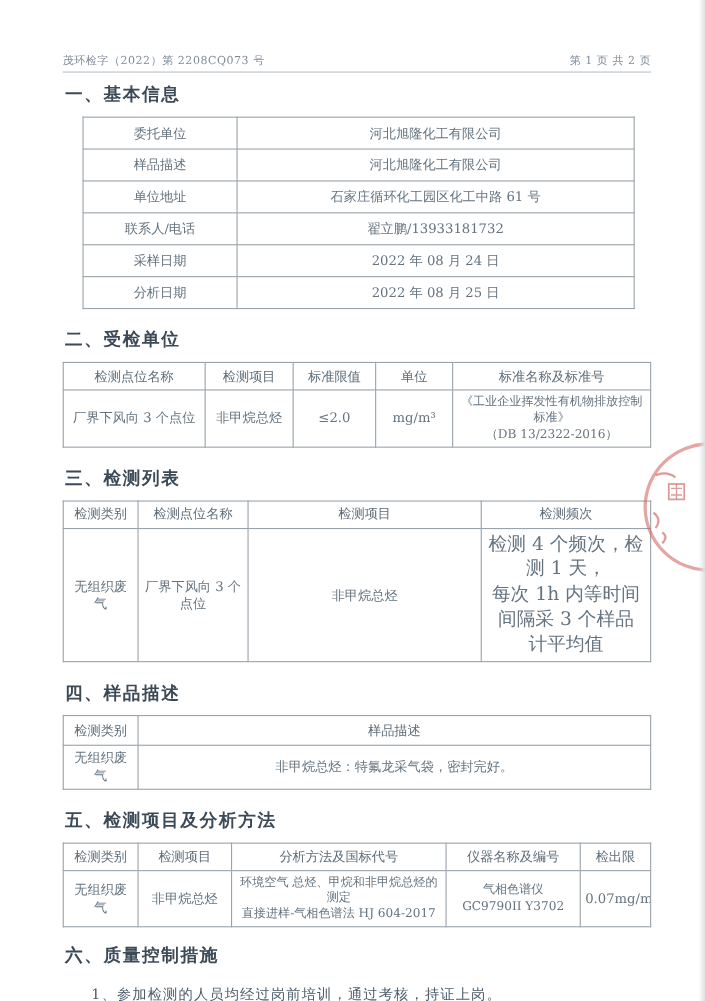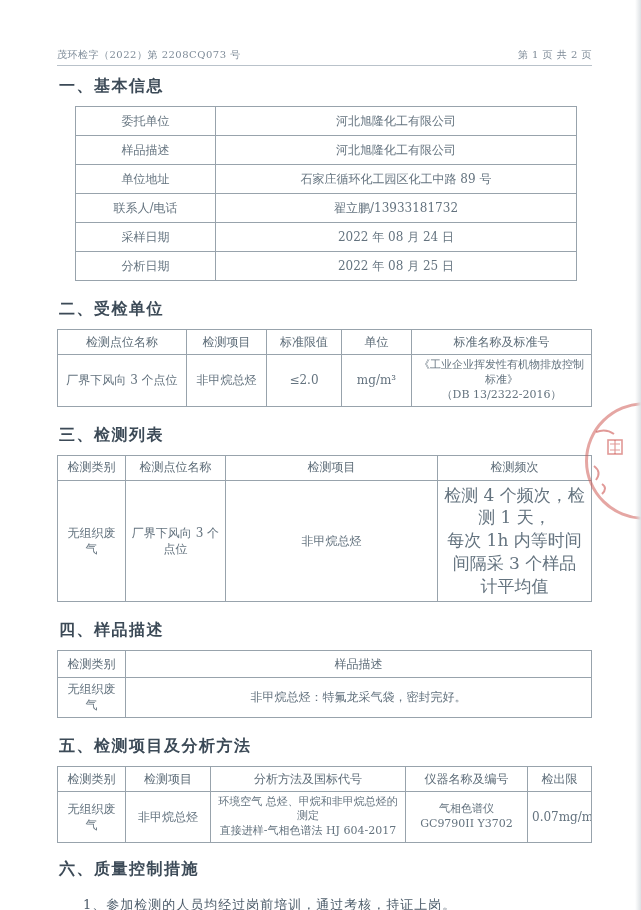--- a/index.html
+++ b/index.html
@@ -80,21 +80,21 @@
       <tr>
         <td>委托单位</td>
         <td>河北旭隆化工有限公司</td>
       </tr>
       <tr>
         <td>样品描述</td>
         <td>河北旭隆化工有限公司</td>
       </tr>
       <tr>
         <td>单位地址</td>
-        <td>石家庄循环化工园区化工中路 89 号</td>
+        <td>石家庄循环化工园区化工中路 61 号</td>
       </tr>
       <tr>
         <td>联系人/电话</td>
         <td>翟立鹏/13933181732</td>
       </tr>
       <tr>
         <td>采样日期</td>
         <td>2022 年 08 月 24 日</td>
       </tr>
       <tr>

